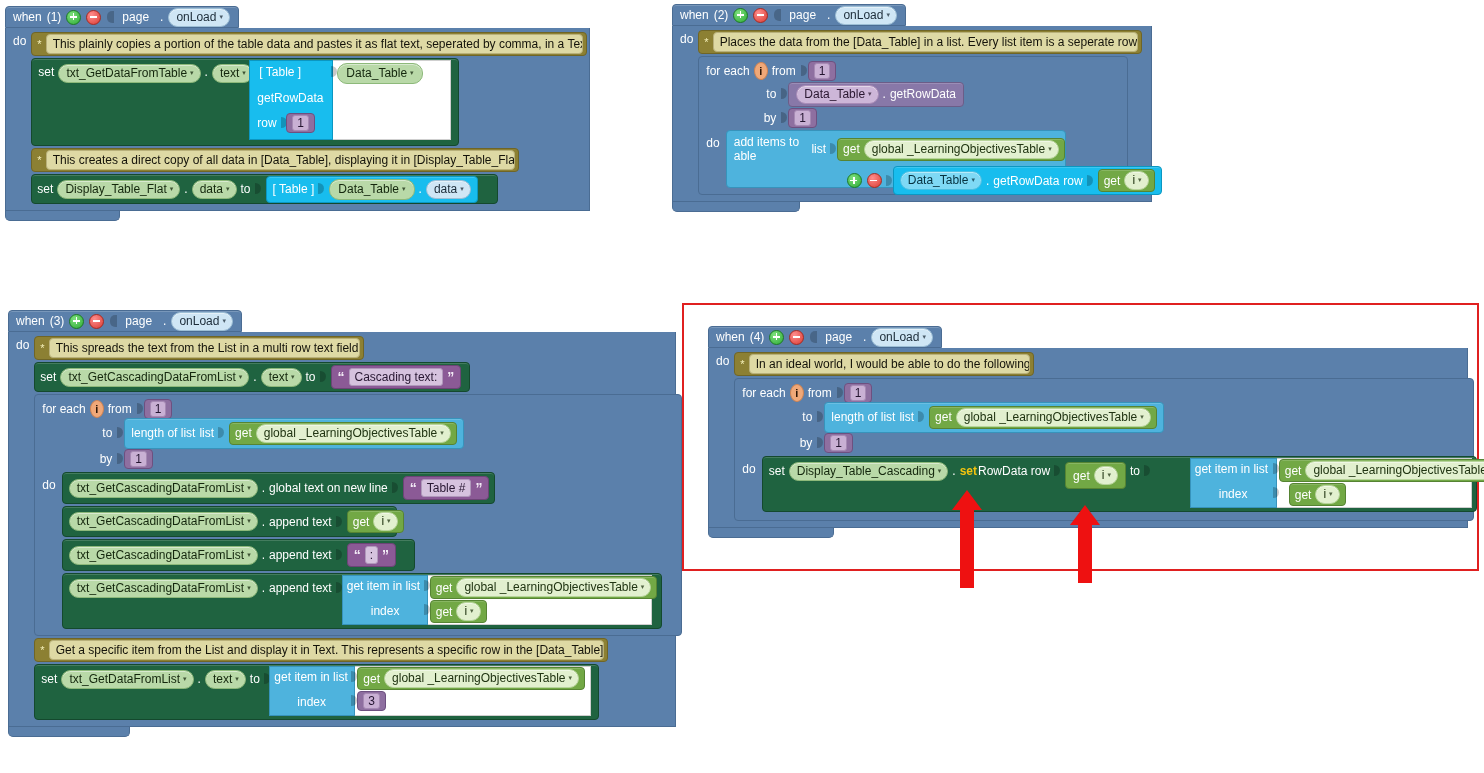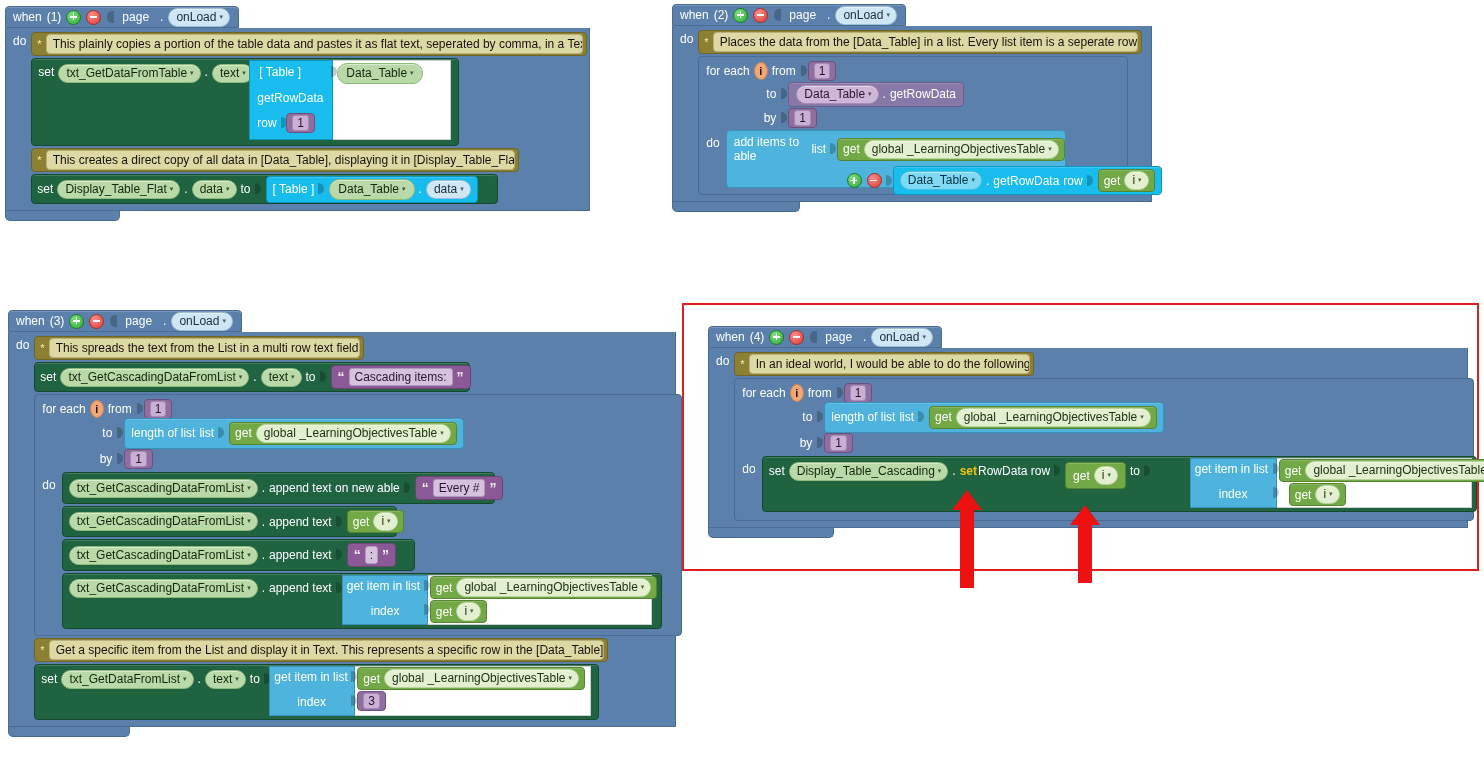--- a/index.html
+++ b/index.html
@@ -359,21 +359,21 @@
         </span>
         <span class="lbl">.</span>
         <span class="fld fld-green">
           <span>text</span>
           <span class="caret">▾</span>
         </span>
         <span class="lbl">to</span>
         <span class="plug"></span>
         <span class="strb">
           <span class="q">“</span>
-          <span class="sv">Cascading items:</span>
+          <span class="sv">Cascading text:</span>
           <span class="q">”</span>
         </span>
       </div>
 
       <div style="position:relative;background:#5b80ab;border:1px solid #4a6c93;border-radius:4px;width:648px;padding:3px 0 6px 0;box-sizing:border-box;">
         <div class="row" style="padding-left:7px;height:22px;">
           <span class="lbl">for each</span>
           <span class="ivar" style="margin:0 4px;">i</span>
           <span class="lbl">from</span>
           <span class="plug" style="margin-left:5px;"></span>
@@ -408,25 +408,25 @@
         <div class="row" style="padding-left:7px;align-items:flex-start;">
           <span class="lbl" style="margin-top:6px;">do</span>
           <div style="margin-left:6px;display:flex;flex-direction:column;gap:2px;">
 
             <div class="b b-green" style="padding:3px 6px;width:433px;">
               <span class="fld fld-green">
                 <span>txt_GetCascadingDataFromList</span>
                 <span class="caret">▾</span>
               </span>
               <span class="lbl">.</span>
-              <span class="lbl">append text on new able</span>
+              <span class="lbl">global text on new line</span>
               <span class="plug"></span>
               <span class="strb">
                 <span class="q">“</span>
-                <span class="sv">Every #</span>
+                <span class="sv">Table #</span>
                 <span class="q">”</span>
               </span>
             </div>
 
             <div class="b b-green" style="padding:3px 6px;width:335px;">
               <span class="fld fld-green">
                 <span>txt_GetCascadingDataFromList</span>
                 <span class="caret">▾</span>
               </span>
               <span class="lbl">.</span>

